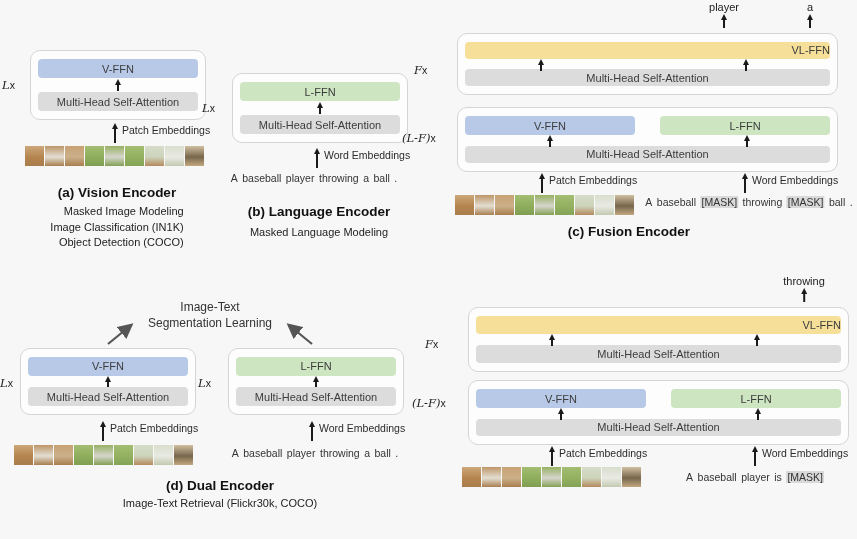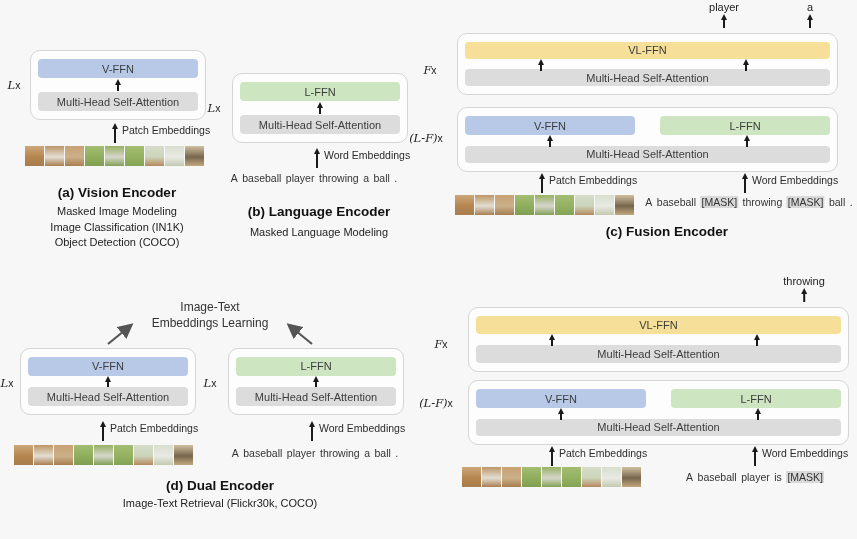--- a/index.html
+++ b/index.html
@@ -7,21 +7,21 @@
           font-family:"Liberation Sans",sans-serif;overflow:hidden;}
 
   
   .enc{position:absolute;background:#fdfdfd;border:1px solid #d5d5d5;border-radius:10px;
        box-sizing:border-box;display:flex;flex-direction:column;justify-content:space-between;
        padding:8px 7px;}
   .box{height:19px;border-radius:4px;display:flex;align-items:center;justify-content:center;
        font-size:11px;color:#3c3c3c;white-space:nowrap;}
   .vffn{background:var(--v-ffn,#b7c9e7);}
   .lffn{background:var(--l-ffn,#cde5c0);}
-  .vlffn{background:var(--vl-ffn,#f6df99);}
+  .vlffn{background:var(--vl-ffn,#f6df99);justify-content:flex-end;}
   .mhsa{background:var(--mhsa,#dcdcdc);}
   .ffn-row{display:flex;justify-content:space-between;}
   .ffn-row .box{width:170px;}
   .arrow-row{position:relative;height:12px;}
   .arrow-row .arr{position:absolute;top:0;height:12px;}
 
   
   .arr{display:flex;flex-direction:column;align-items:center;width:8px;}
   .arr i{width:0;height:0;border-left:3.5px solid transparent;border-right:3.5px solid transparent;
          border-bottom:6px solid var(--arrow,#1a1a1a);}
@@ -31,28 +31,28 @@
   .embed{position:absolute;display:flex;align-items:stretch;gap:3px;font-size:10.5px;color:#2b2b2b;
          height:20px;white-space:nowrap;}
   .embed .arr{height:20px;}
   .embed span{margin-top:1px;}
 
   .strip{position:absolute;display:flex;gap:1px;}
   .patch{width:19px;height:20px;}
 
   .title{position:absolute;transform:translateX(-50%);font-size:13.5px;font-weight:bold;color:#111;
          white-space:nowrap;}
-  .subs{position:absolute;transform:translateX(-50%);text-align:center;font-size:11px;color:#222;
+  .subs{position:absolute;transform:translateX(-50%);text-align:right;font-size:11px;color:#222;
         line-height:15.5px;white-space:nowrap;}
 
   .sentence{position:absolute;transform:translateX(-50%);display:flex;gap:4.5px;font-size:10.5px;
             color:#333;white-space:nowrap;align-items:baseline;}
   .tok.mask{background:var(--mask-bg,#d9d9d9);padding:0 1px;}
 
-  .mult{position:absolute;text-align:center;font-size:11.5px;color:#222;white-space:nowrap;}
+  .mult{position:absolute;text-align:left;font-size:11.5px;color:#222;white-space:nowrap;}
   .mult i{font-family:"DejaVu Serif",serif;font-style:italic;}
   .mult .x{font-size:10.5px;font-style:normal;}
 
   .out{position:absolute;transform:translateX(-50%);display:flex;flex-direction:column;
        align-items:center;gap:1px;font-size:11px;color:#222;}
   .out .arr{height:14px;}
 
   .objective{position:absolute;transform:translateX(-50%);text-align:center;font-size:12px;
              color:#333;line-height:15.5px;white-space:nowrap;}
   svg.diag{position:absolute;}
@@ -231,25 +231,25 @@
   <div class="sentence" style="left:749px;top:196px">
       <span class="tok">A</span>
       <span class="tok">baseball</span>
       <span class="tok mask">[MASK]</span>
       <span class="tok">throwing</span>
       <span class="tok mask">[MASK]</span>
       <span class="tok">ball</span>
       <span class="tok">.</span>
     </div>
 
-  <div class="title" style="left:667px;top:224px">(c) Fusion Encoder</div>
+  <div class="title" style="left:629px;top:224px">(c) Fusion Encoder</div>
 
   <div class="objective" style="left:210px;top:300px">
     <div>Image-Text</div>
-    <div>Embeddings Learning</div>
+    <div>Segmentation Learning</div>
   </div>
   <svg class="diag" style="left:100px;top:318px" width="220" height="30" viewBox="0 0 220 30">
     <defs>
       <marker id="ah" markerWidth="7" markerHeight="7" refX="5" refY="3.5" orient="auto">
         <path d="M0,0 L7,3.5 L0,7 z" fill="#555"></path>
       </marker>
     </defs>
     <line x1="8" y1="26" x2="30" y2="8" stroke="#555" stroke-width="2.2" marker-end="url(#ah)"></line>
     <line x1="212" y1="26" x2="190" y2="8" stroke="#555" stroke-width="2.2" marker-end="url(#ah)"></line>
   </svg>

